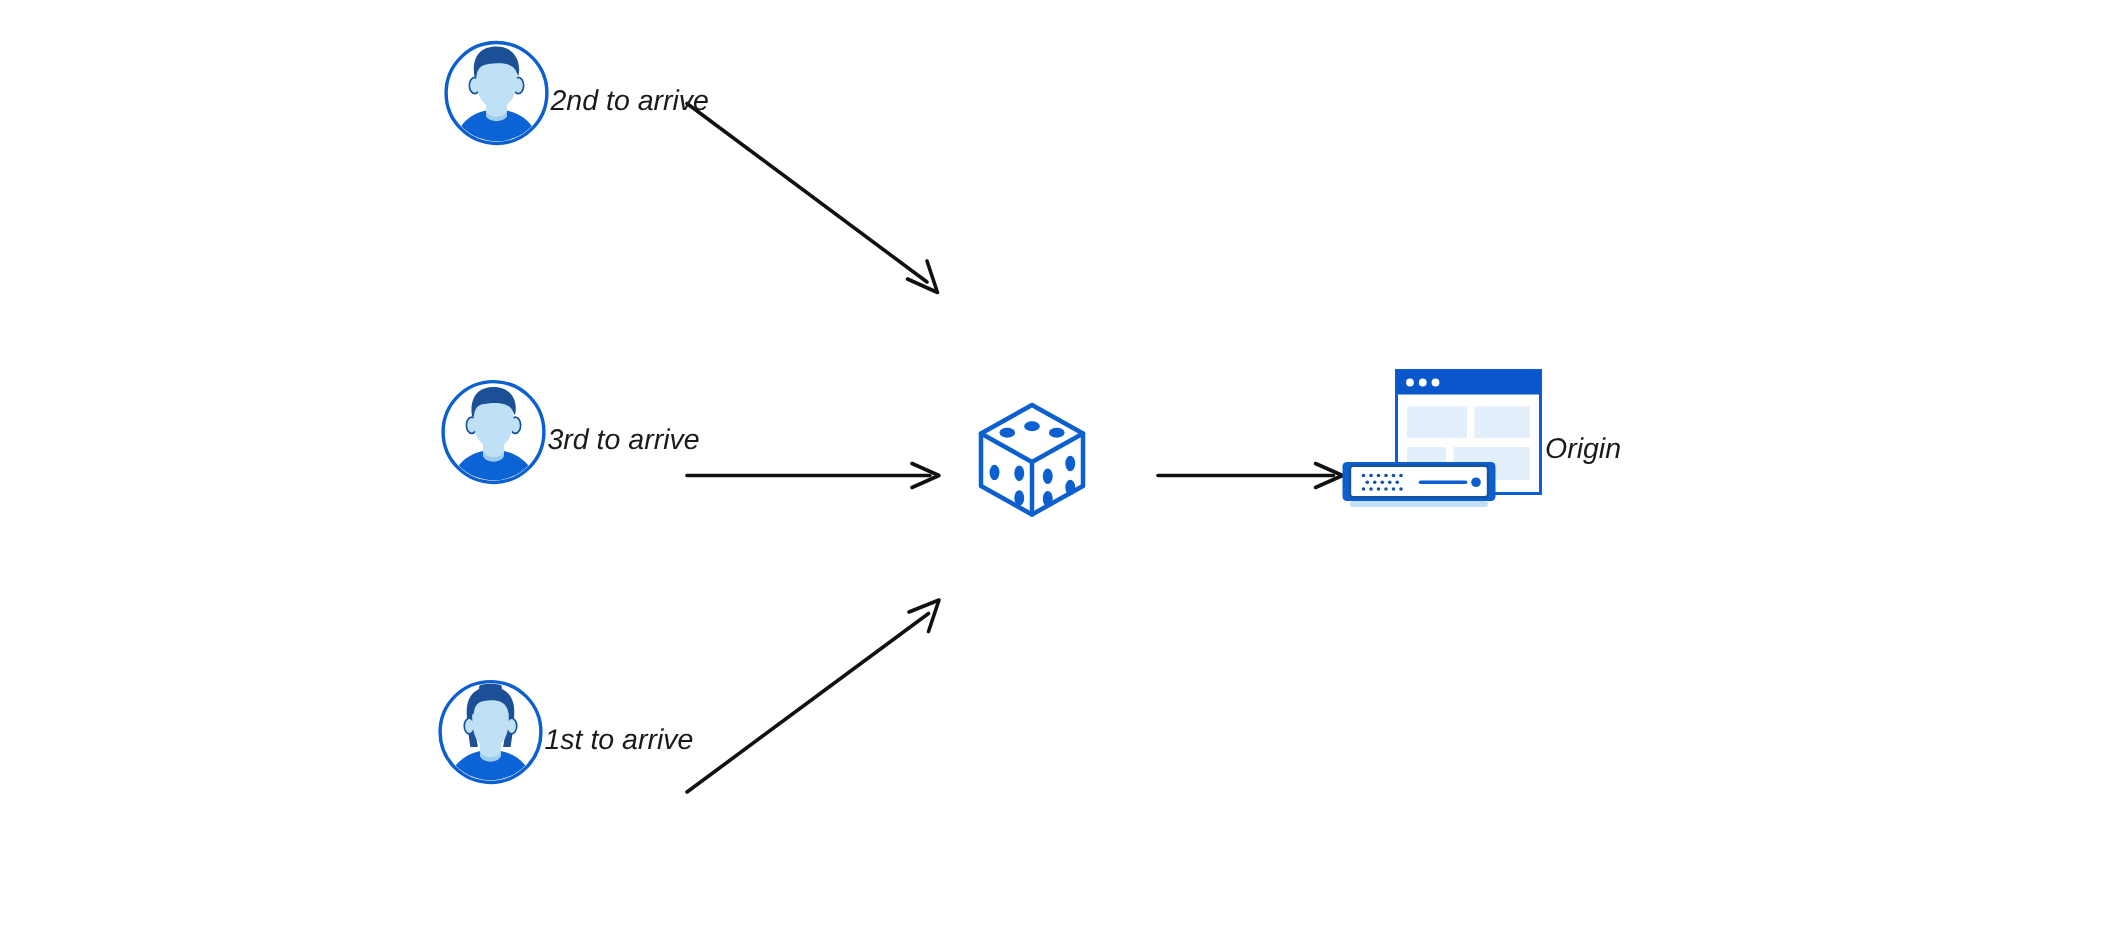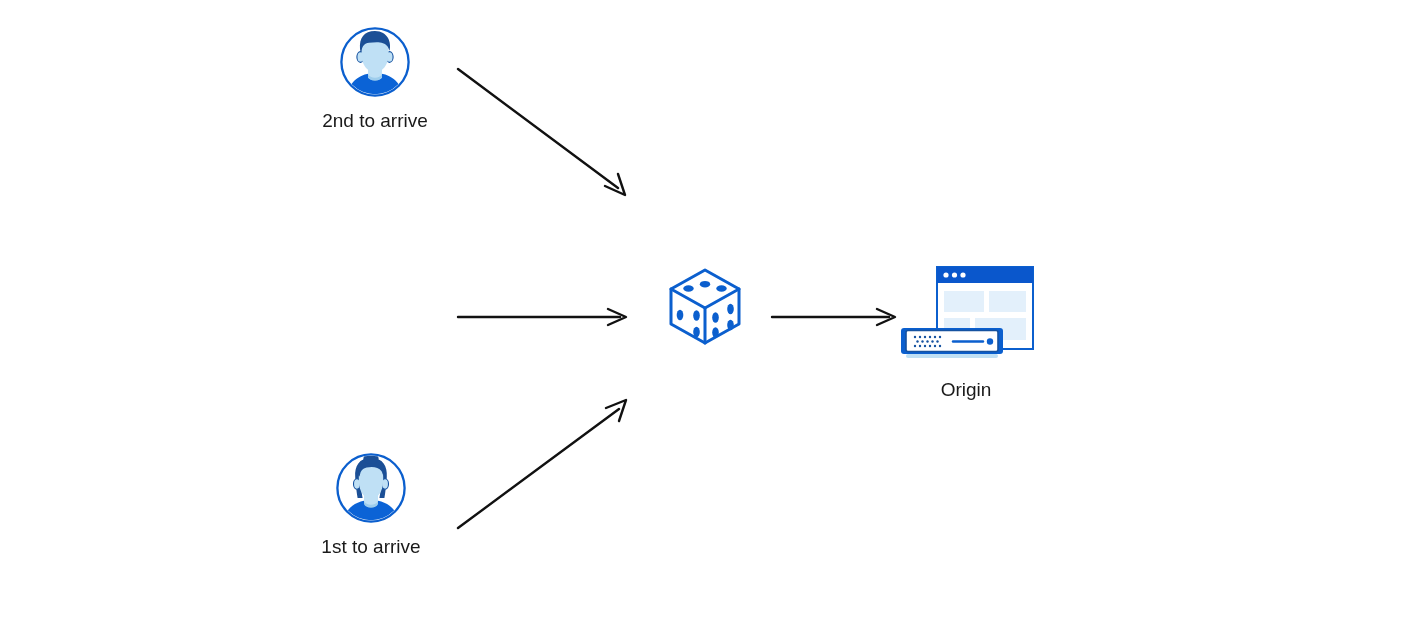--- a/index.html
+++ b/index.html
@@ -17,22 +17,23 @@
     width: 1405px;
     height: 633px;
     background: #ffffff;
     overflow: hidden;
   }
 
   
   .node {
     position: absolute;
     display: flex;
-    flex-direction: column;
+    flex-direction: row;
     align-items: center;
+    font-style: italic;
   }
   .node-label {
     margin-top: 12px;
     font-size: 19px;
     line-height: 22px;
     color: #1a1a1a;
     font-family: "Liberation Sans", sans-serif;
     white-space: nowrap;
     font-weight: 400;
   }
@@ -49,21 +50,21 @@
 
   #node-dice {
     left: 645px;
     top: 262px;
     width: 120px;
   }
   .dice-wrap { width: 86px; height: 86px; }
 
   #node-origin {
     left: 890px;
-    top: 260px;
+    top: 240px;
     width: 152px;
   }
   .origin-wrap { width: 140px; height: 105px; }
   #node-origin .node-label { margin-top: 14px; }
 
   
   .arrow-layer {
     position: absolute;
     left: 0;
     top: 0;
@@ -125,20 +126,45 @@
 
           <path d="M36 5 C 25 5 20 12 21 23 C 21.6 27 22.3 27.4 22.7 24.5
                    C 23.2 20 25.5 17.4 30 16.8 C 36.5 16 45 15 48.6 20.6
                    C 50 22.8 50.3 25.3 50.6 24.4 C 52.6 16.8 49 5 36 5 Z" fill="#1b4f96"></path>
         </g>
       </svg>
     </div>
     <div class="node-label">2nd to arrive</div>
   </div>
 
+  <div class="node avatar-node" id="node-user-3rd">
+    <div class="avatar-wrap">
+      <svg viewBox="0 0 72 72" width="72" height="72">
+        <defs>
+          <clipPath id="clip-av2">
+              <circle cx="36" cy="36" r="32.2"></circle>
+            </clipPath>
+        </defs>
+        <circle cx="36" cy="36" r="33.6" fill="#ffffff" stroke="#0b5fce" stroke-width="2.3"></circle>
+        <g clip-path="url(#clip-av2)">
+          <path d="M36 48 C 20 48 9 58 7 72 L 65 72 C 63 58 52 48 36 48 Z" fill="#0b63d6"></path>
+          <path d="M29 39 h14 v12 c 0 4 -14 4 -14 0 Z" fill="#bfe0f5"></path>
+          <path d="M29 49 C 31 54 41 54 43 49 L 43 52 C 41 57 31 57 29 52 Z" fill="#9ecdec"></path>
+          <ellipse cx="21.5" cy="31.5" rx="3.6" ry="5.4" fill="#bfe0f5" stroke="#1552a0" stroke-width="1.1"></ellipse>
+          <ellipse cx="50.5" cy="31.5" rx="3.6" ry="5.4" fill="#bfe0f5" stroke="#1552a0" stroke-width="1.1"></ellipse>
+          <path d="M36 9 C 23.5 9 22.3 19.5 22.8 29.5 C 23.3 39.5 28 46.5 36 46.5
+                   C 44 46.5 48.7 39.5 49.2 29.5 C 49.7 19.5 48.5 9 36 9 Z" fill="#bfe0f5"></path>
+          <path d="M36 6 C 25.5 6 20.6 13 21.4 23.5 C 21.8 27 22.6 27.3 23 24.6
+                   C 23.6 20.6 25.4 18 29.4 17.4 C 36 16.4 44.4 15.8 48.2 20.8
+                   C 49.6 22.7 50 25.4 50.4 24.4 C 52.3 17 49 6 36 6 Z" fill="#1b4f96"></path>
+        </g>
+      </svg>
+    </div>
+    <div class="node-label">3rd to arrive</div>
+  </div>
 
   <div class="node avatar-node" id="node-user-1st">
     <div class="avatar-wrap">
       <svg viewBox="0 0 72 72" width="72" height="72">
         <defs>
           <clipPath id="clip-av3">
               <circle cx="36" cy="36" r="32.2"></circle>
             </clipPath>
         </defs>
         <circle cx="36" cy="36" r="33.6" fill="#ffffff" stroke="#0b5fce" stroke-width="2.3"></circle>

